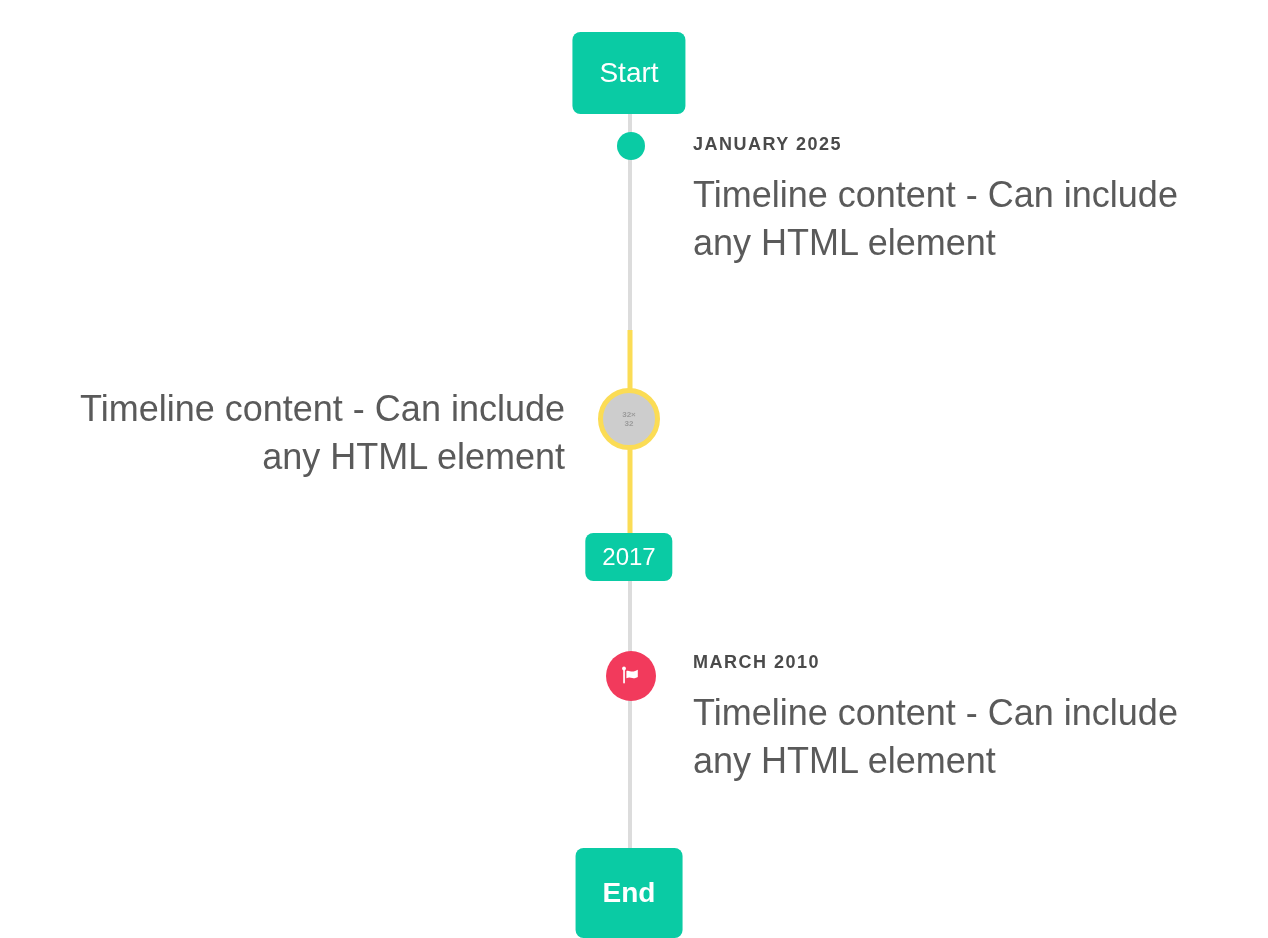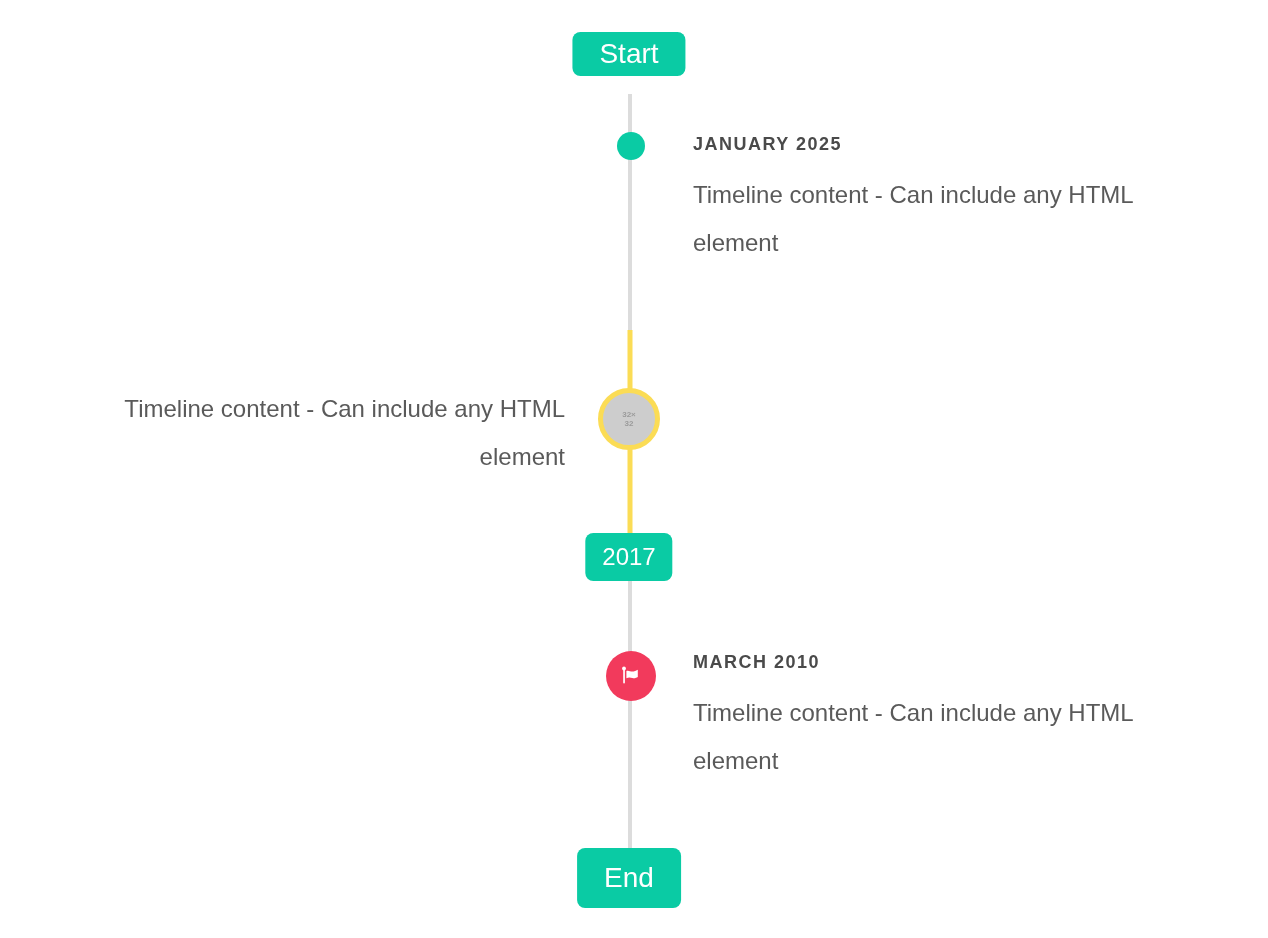--- a/index.html
+++ b/index.html
@@ -18,40 +18,40 @@
   
   .line-gray{position:absolute;left:630px;top:94px;width:4px;height:754px;
     transform:translateX(-50%);background:var(--line-gray);z-index:0;}
   .line-yellow{position:absolute;left:630px;top:330px;width:5px;height:235px;
     transform:translateX(-50%);background:var(--highlight-yellow);z-index:1;}
 
   
   .badge{position:absolute;left:629px;transform:translateX(-50%);
     background:var(--accent-teal);color:#fff;border-radius:8px;
     text-align:center;z-index:3;white-space:nowrap;}
-  .badge.start{top:32px;font-size:28px;line-height:34px;padding:5px 27px;}
+  .badge.start{top:32px;font-size:28px;line-height:34px;padding:24px 27px;}
   .badge.year{top:533px;font-size:24px;line-height:30px;padding:9px 17px;}
-  .badge.end{top:848px;font-size:28px;line-height:34px;padding:13px 27px;}
+  .badge.end{top:848px;font-size:28px;line-height:34px;padding:28px 27px;font-weight:bold;}
 
   
   .marker{position:absolute;z-index:4;border-radius:50%;box-sizing:border-box;}
   .marker.dot-jan{left:617px;top:132px;width:28px;height:28px;background:var(--accent-teal);}
   .marker.circle-feb{left:598px;top:388px;width:62px;height:62px;
     background:var(--placeholder-gray);border:5px solid var(--highlight-yellow);
     display:flex;align-items:center;justify-content:center;overflow:hidden;}
   .marker.circle-feb .ph-text{display:block;width:18px;font-size:8px;line-height:9px;
     color:#9B9B9B;font-weight:bold;word-break:break-all;text-align:center;}
   .marker.circle-mar{left:606px;top:651px;width:50px;height:50px;background:var(--marker-red);
     display:flex;align-items:center;justify-content:center;}
 
   
   .item{position:absolute;width:525px;z-index:2;}
   .item .label{font-size:18px;font-weight:700;line-height:22px;
     letter-spacing:1.5px;color:var(--label-text);}
-  .item .content{margin-top:16px;font-size:24px;line-height:48px;color:var(--content-text);}
+  .item .content{margin-top:16px;font-size:36px;line-height:48px;color:var(--content-text);}
   .item.right{left:693px;text-align:left;}
   .item.left{left:42px;width:523px;text-align:right;}
   .item.jan{top:133px;}
   .item.feb{top:369px;}
   .item.mar{top:651px;}
 </style>
 </head>
 <body>
 
 <div class="canvas">

